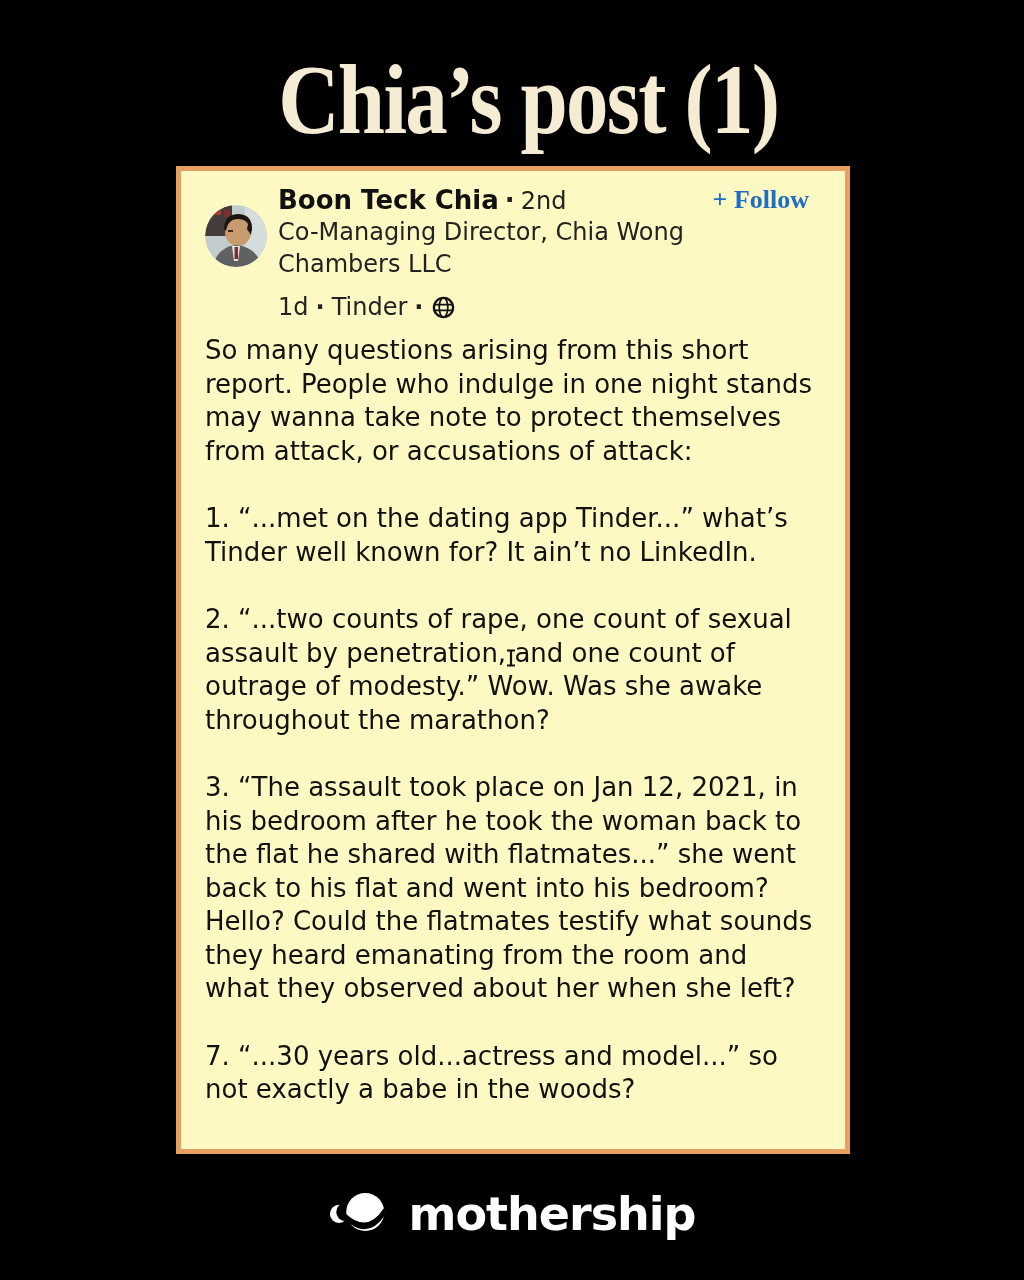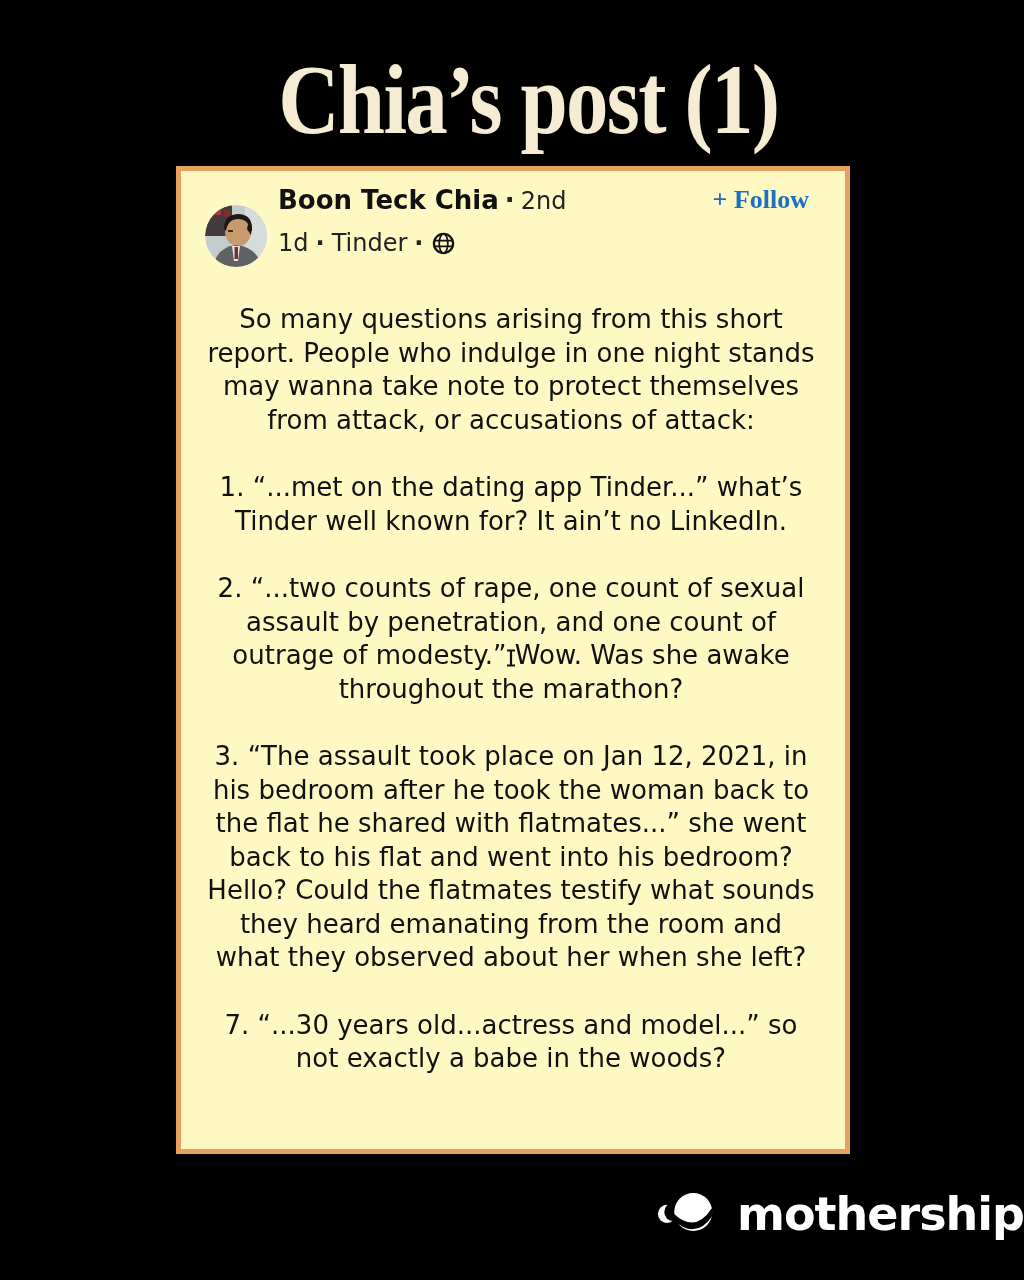--- a/index.html
+++ b/index.html
@@ -30,30 +30,30 @@
   .headline{font-size:24px;line-height:32px;color:#222;max-width:432px;}
   .meta-row{font-size:24px;line-height:30px;color:#222;display:flex;align-items:center;margin-top:12px;}
   .meta-row .sep{padding:0 7px;}
   .globe{display:inline-flex;margin-left:2px;}
 
   .follow{position:absolute;top:14px;right:36px;background:none;border:none;padding:0;
           font-family:Liberation Serif, serif;font-weight:700;font-size:26px;
           color:#1e6ec3;cursor:pointer;}
 
   
-  .body{margin-top:36px;width:612px;text-align:center;}
+  .body{margin-top:12px;width:612px;}
   .body p{margin:0 0 34px 0;font-size:26px;line-height:33.5px;color:#111;
           font-weight:400;}
 
   
   .ibeam{position:absolute;left:324px;top:478px;width:12px;height:18px;}
 
   
   .footer{position:absolute;top:1186px;left:0;width:1024px;display:flex;
-          justify-content:flex-end;align-items:center;gap:22px;}
+          justify-content:center;align-items:center;gap:22px;}
   .brand{font-weight:700;font-size:46px;color:#ffffff;letter-spacing:-1px;}
 </style>
 </head>
 <body>
 
 <div class="stage">
 
   <h1 class="title"><span class="title-inner">Chia’s post (1)</span></h1>
 
   <div class="card">
@@ -81,20 +81,21 @@
               <path d="M27 41 L35 41 L33 56 L29 56 Z" fill="#e8e6e0"></path>
               <path d="M29.5 42 L33 42 L33 54 L29.5 54 Z" fill="#7c2f33"></path>
             </g>
           </svg>
         </div>
 
         <div class="hdr-text">
           <div class="name-row">
             <span class="name">Boon Teck Chia</span><span class="sep">·</span><span class="degree">2nd</span>
           </div>
+          <div class="headline">Co-Managing Director, Chia Wong Chambers LLC</div>
           <div class="meta-row">
             <span>1d</span>
             <span class="sep">·</span>
             <span>Tinder</span>
             <span class="sep">·</span>
             <span class="globe">
               <svg width="23" height="23" viewBox="0 0 24 24">
                 <circle cx="12" cy="12" r="10" fill="none" stroke="#111" stroke-width="2.4"></circle>
                 <ellipse cx="12" cy="12" rx="4.5" ry="10" fill="none" stroke="#111" stroke-width="1.8"></ellipse>
                 <path d="M2.6 9 H21.4 M2.6 15 H21.4" stroke="#111" stroke-width="1.8" fill="none"></path>

